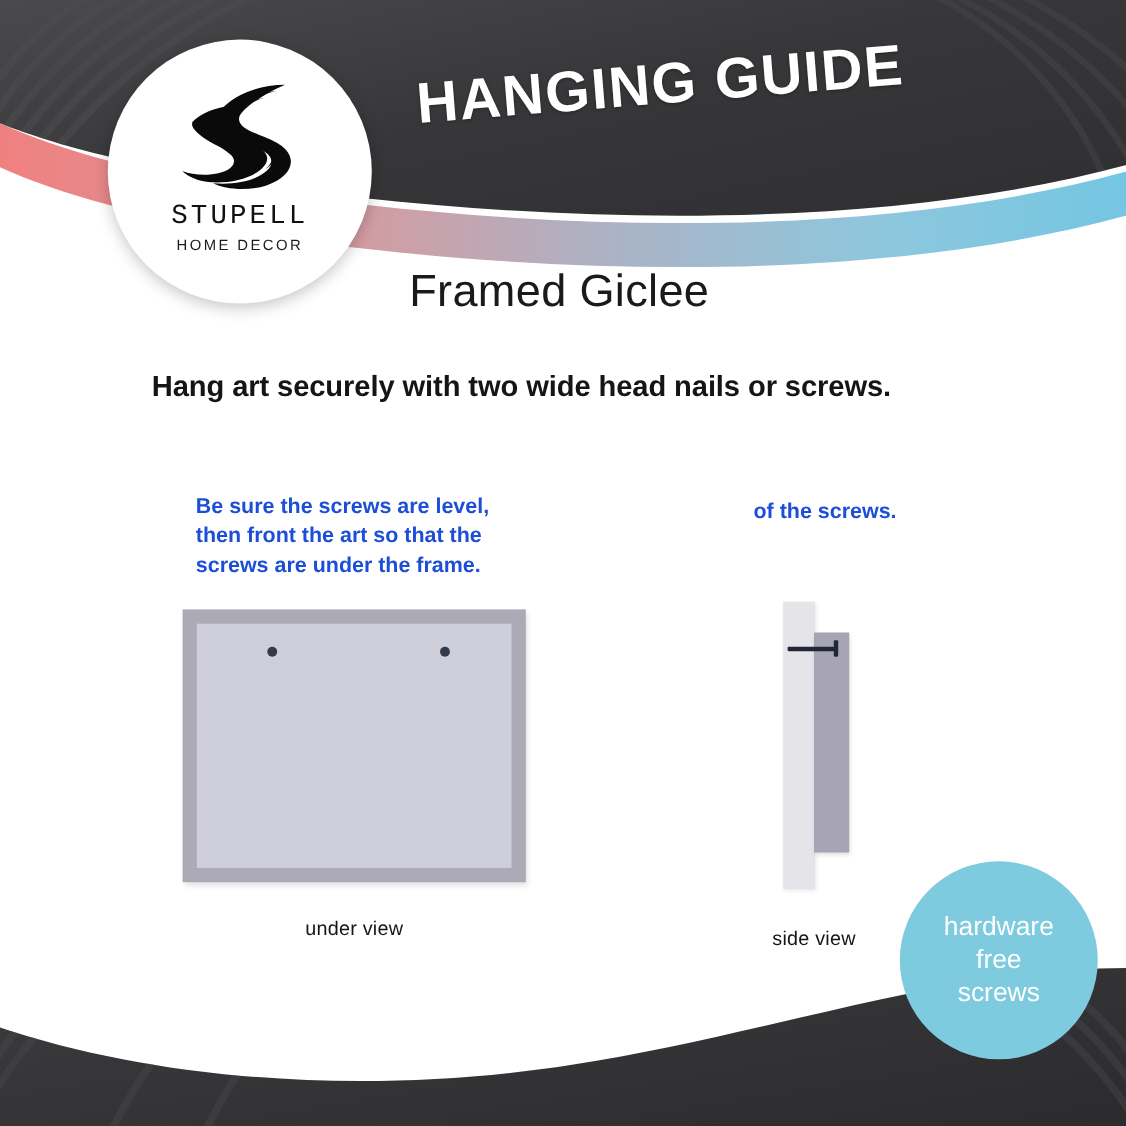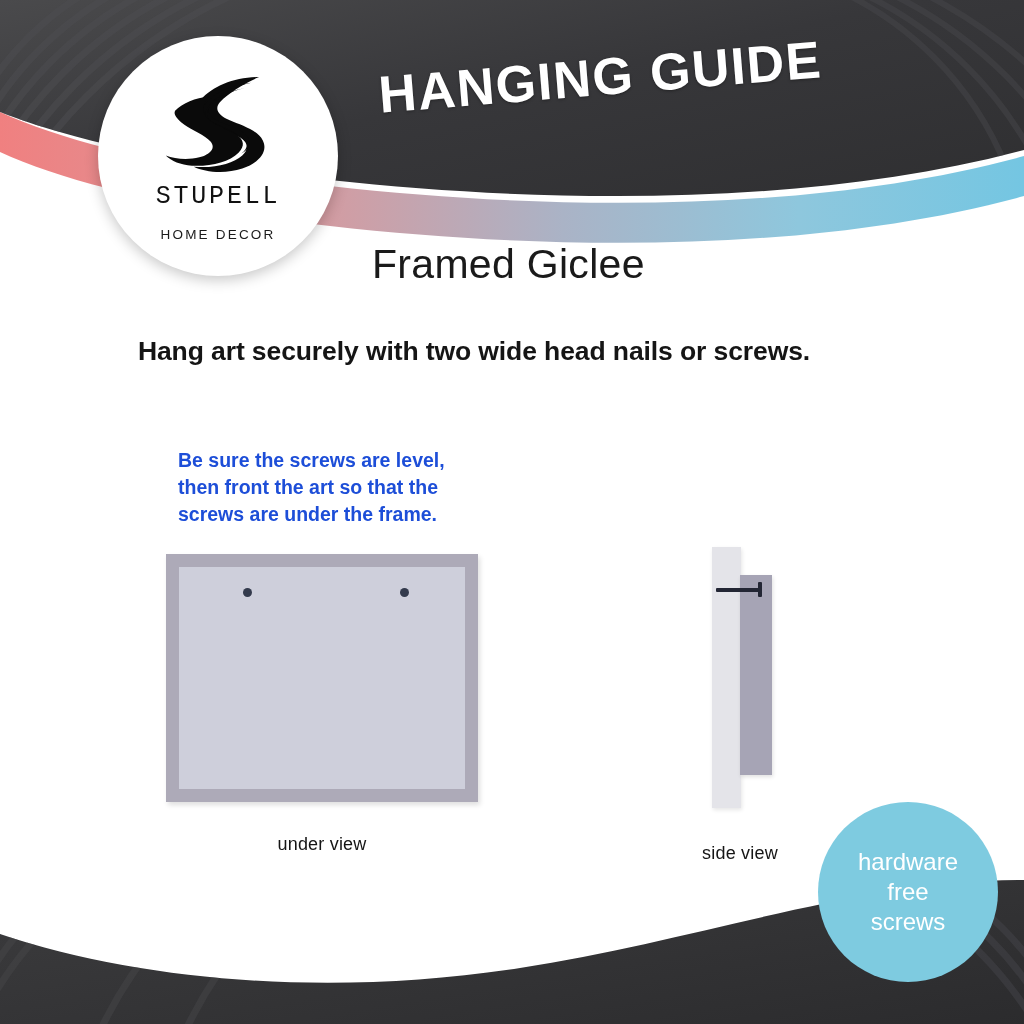--- a/index.html
+++ b/index.html
@@ -65,21 +65,21 @@
   #logo-mark { width: 112px; height: 116px; }
   #logo-wordmark {
     margin-top: 6px;
     font-size: 25px;
     letter-spacing: 2.8px;
     color: #111111;
     line-height: 1;
     font-family: Liberation Mono, monospace;
   }
   #logo-subwordmark {
-    margin-top: 19px;
+    margin-top: 7px;
     font-size: 13.5px;
     letter-spacing: 2.2px;
     color: #1b1b1b;
     line-height: 1;
   }
 
   
   #product-title {
     position: absolute;
     left: 372px;
@@ -180,21 +180,21 @@
     left: 52px; top: 42px;
     width: 4px; height: 15px;
     background: #232634;
     border-radius: 1px;
   }
 
   
   #hardware-badge {
     position: absolute;
     left: 818px;
-    top: 802px;
+    top: 783px;
     width: 180px;
     height: 180px;
     border-radius: 50%;
     background: #7ecbe0;
     display: flex;
     flex-direction: column;
     align-items: center;
     justify-content: center;
     color: #ffffff;
     font-size: 24px;
@@ -309,20 +309,21 @@
   <div id="front-view">
     <div id="front-view-mat">
       <div class="screw-dot" style="left:64px;  top:21px;"></div>
       <div class="screw-dot" style="left:221px; top:21px;"></div>
     </div>
   </div>
 
   <div class="view-label" id="front-view-label">under view</div>
 
   <div class="caption" id="side-caption">
+    <div>of the screws.</div>
   </div>
 
   <div id="side-view">
     <div id="side-wall"></div>
     <div id="side-frame"></div>
     <div id="side-screw-shaft"></div>
     <div id="side-screw-head"></div>
   </div>
 
   <div class="view-label" id="side-view-label">side view</div>

